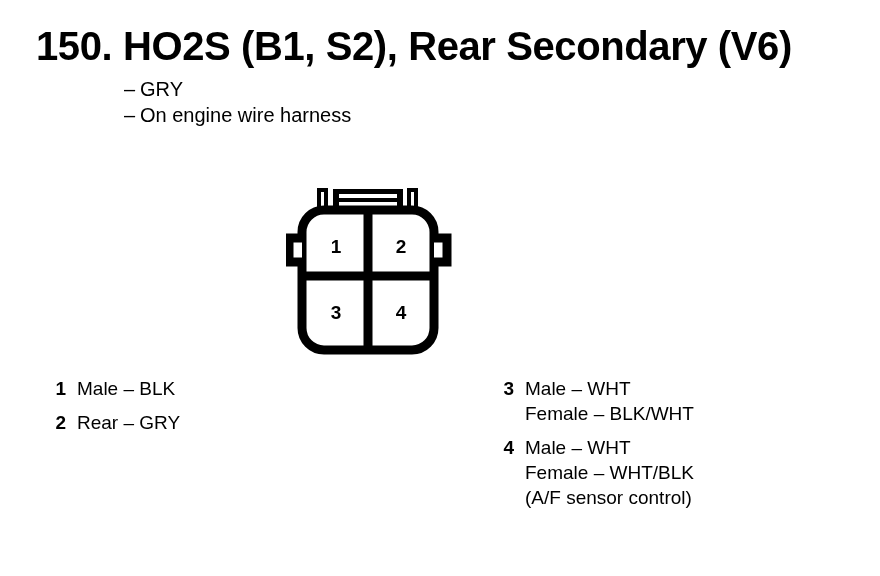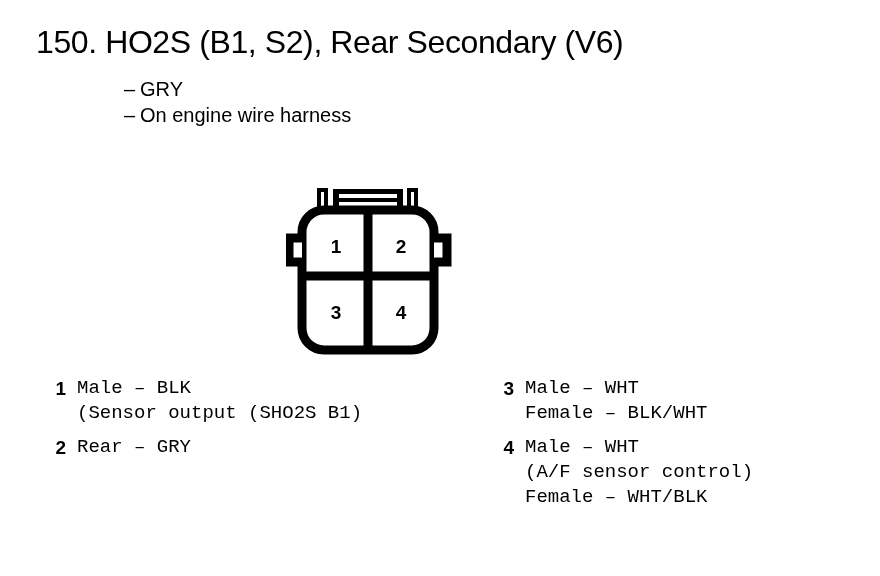--- a/index.html
+++ b/index.html
@@ -14,22 +14,22 @@
     font-family: "Liberation Sans", sans-serif;
     overflow: hidden;
     position: relative;
   }
 
   
   .page-title {
     position: absolute;
     left: 36px;
     top: 26px;
-    font-size: 32px;
-    font-weight: normal;
+    font-size: 40px;
+    font-weight: bold;
     letter-spacing: -0.4px;
     white-space: nowrap;
     line-height: 1;
   }
 
   
   .attr-list {
     position: absolute;
     left: 124px;
     top: 76px;
@@ -80,21 +80,20 @@
     left: 0;
     top: 0;
     width: 14px;
     text-align: right;
     font-weight: bold;
     font-size: 19px;
     line-height: 25px;
   }
   .pin-lines {
     margin-left: 25px;
-    font-family: Liberation Mono, monospace;
   }
   .pin-line {
     line-height: 25px;
     white-space: nowrap;
   }
 </style>
 </head>
 <body>
 
 <div class="page-title">150. HO2S (B1, S2), Rear Secondary (V6)</div>
@@ -145,21 +144,20 @@
 </div>
 
 <div class="pin-columns">
 
   <div class="pin-col pin-col-left">
 
     <div class="pin-entry">
       <div class="pin-num">1</div>
       <div class="pin-lines">
         <div class="pin-line">Male – BLK</div>
-        <div class="pin-line">(Sensor output (SHO2S B1)</div>
       </div>
     </div>
 
     <div class="pin-entry">
       <div class="pin-num">2</div>
       <div class="pin-lines">
         <div class="pin-line">Rear – GRY</div>
       </div>
     </div>
 
@@ -172,19 +170,19 @@
       <div class="pin-lines">
         <div class="pin-line">Male – WHT</div>
         <div class="pin-line">Female – BLK/WHT</div>
       </div>
     </div>
 
     <div class="pin-entry">
       <div class="pin-num">4</div>
       <div class="pin-lines">
         <div class="pin-line">Male – WHT</div>
+        <div class="pin-line">Female – WHT/BLK</div>
         <div class="pin-line">(A/F sensor control)</div>
-        <div class="pin-line">Female – WHT/BLK</div>
       </div>
     </div>
 
   </div>
 </div>
 
 </body></html>

